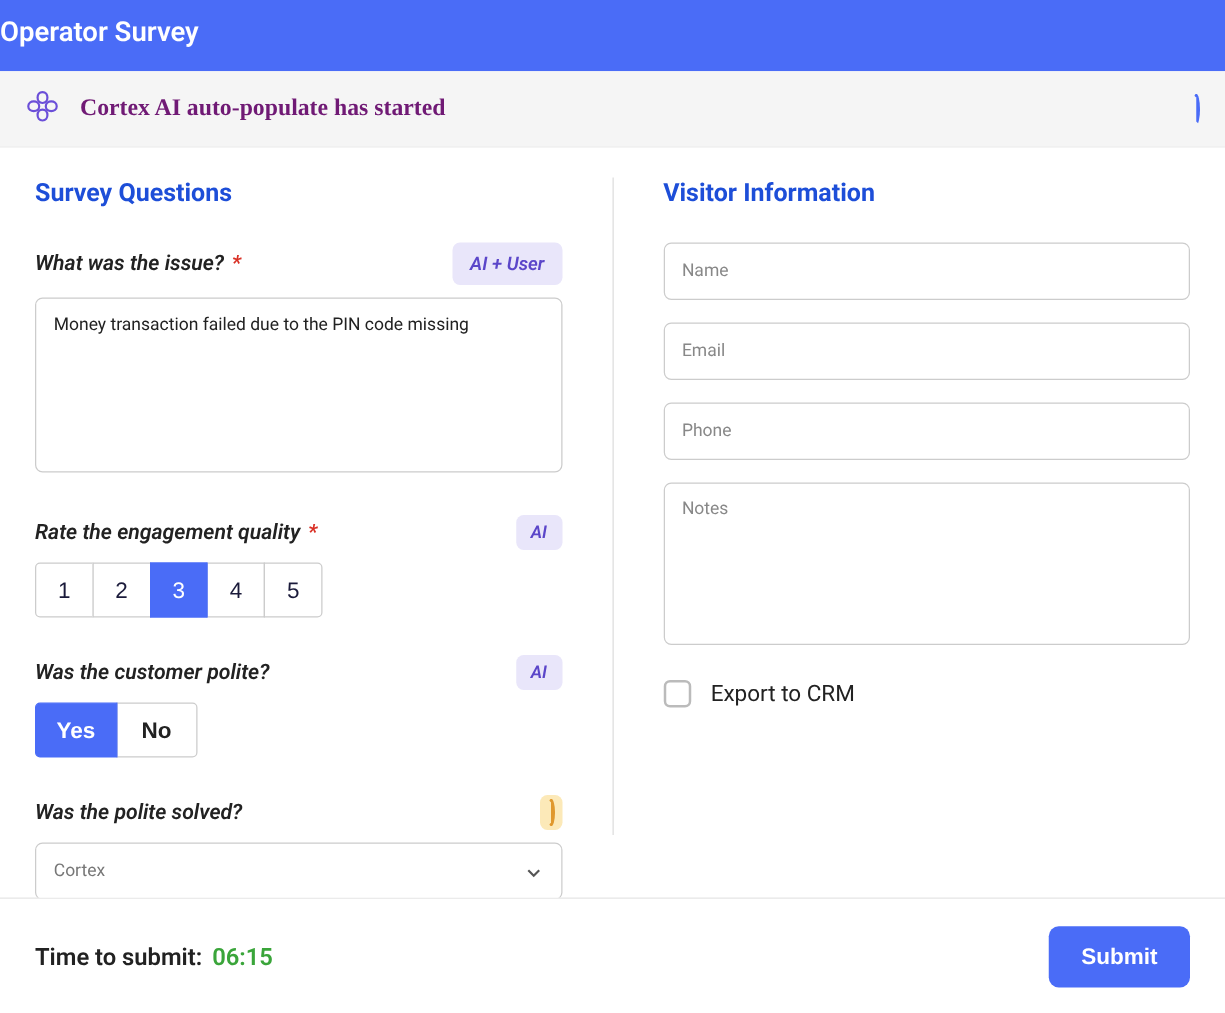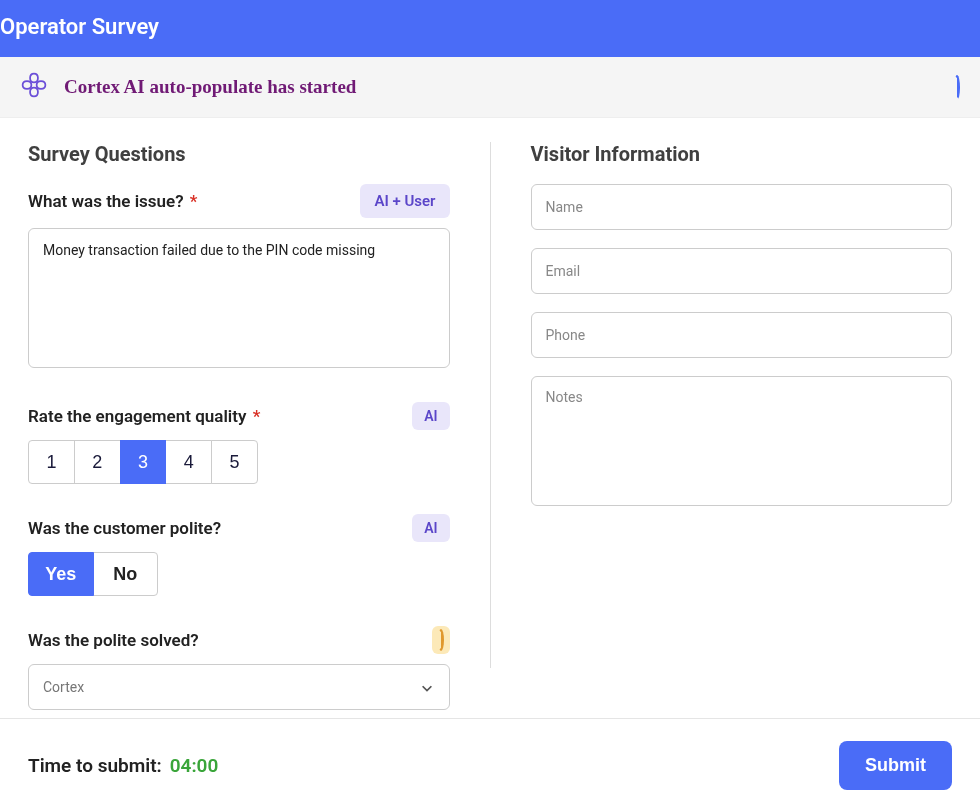--- a/index.html
+++ b/index.html
@@ -70,29 +70,30 @@
       width: 1px;
       background: #ddd;
       align-self: stretch;
       margin: 0 0 40px 0;
     }
     .left-col { flex: 1; max-width: 460px; }
     .right-col { flex: 1; }
     .section-title {
       font-size: 20px;
       font-weight: 700;
-      color: #404040;
-      margin-bottom: 18px;
+      color: #1d4ed8;
+      margin-bottom: 28px;
     }
     .q-block { margin-bottom: 30px; }
     .q-head {
       display: flex;
       justify-content: space-between;
       align-items: center;
       margin-bottom: 10px;
+      font-style: italic;
     }
     .q-label {
       font-size: 17px;
       font-weight: 600;
       color: #222;
     }
     .required { color: #d93025; margin-left: 2px; }
     .badge {
       background: #e9e6fa;
       color: #5b46c9;
@@ -294,23 +295,27 @@
   </div>
 
   <div class="divider"></div>
 
   <div class="right-col">
     <div class="section-title">Visitor Information</div>
     <div class="field"><input type="text" placeholder="Name" style=""></div>
     <div class="field"><input type="text" placeholder="Email" style=""></div>
     <div class="field"><input type="text" placeholder="Phone" style=""></div>
     <div class="field"><textarea placeholder="Notes" style=""></textarea></div>
+    <div class="checkbox-row">
+      <div class="checkbox"></div>
+      <span class="checkbox-label">Export to CRM</span>
+    </div>
   </div>
 
 </div>
 
 <div class="footer">
   <div>
     <span class="timer-text">Time to submit:</span>
-    <span class="timer-text timer-val">04:00</span>
+    <span class="timer-text timer-val">06:15</span>
   </div>
   <button class="submit-btn">Submit</button>
 </div>
 
 </body></html>

